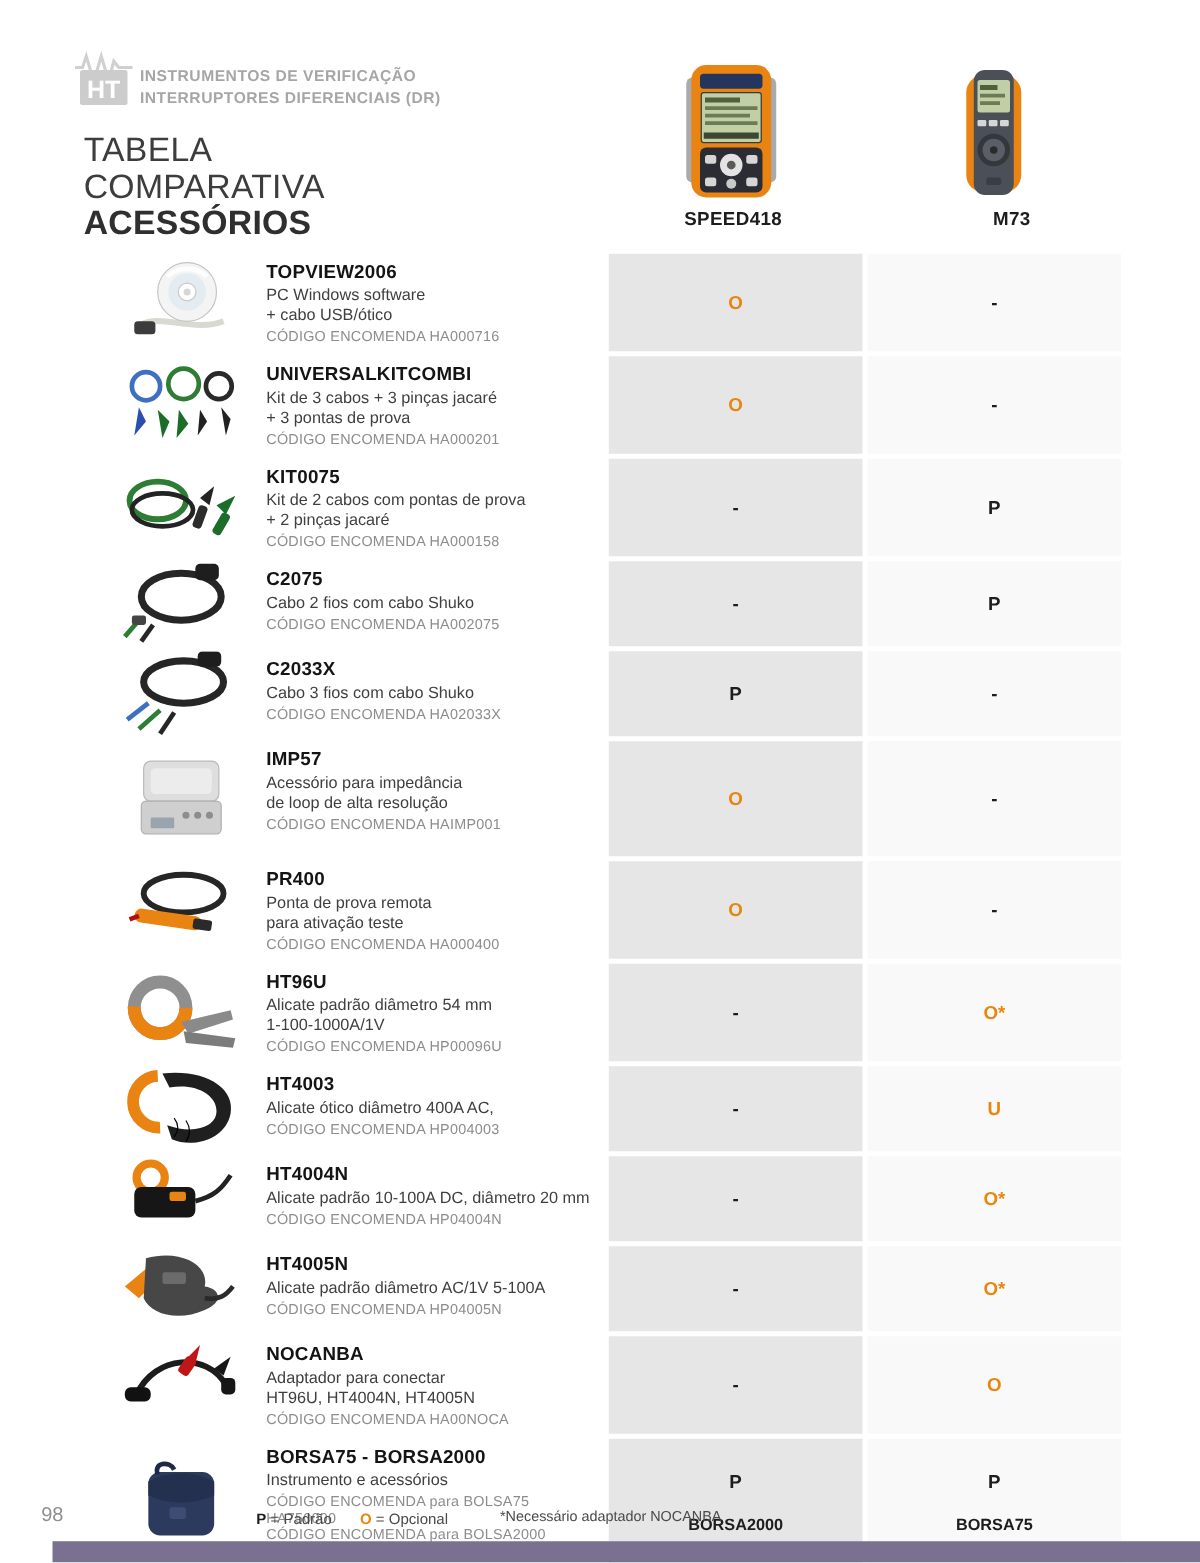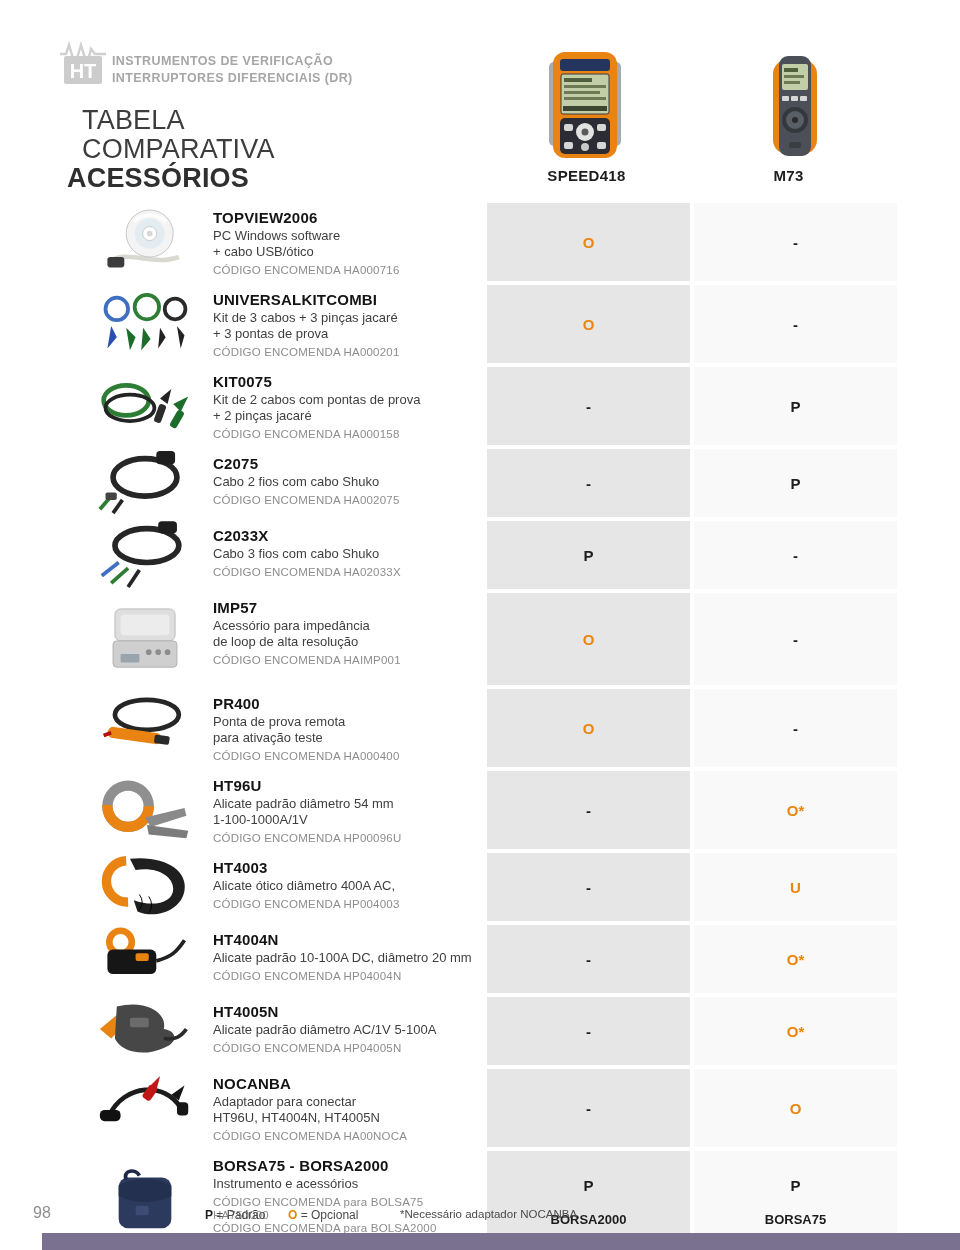--- a/index.html
+++ b/index.html
@@ -10,29 +10,29 @@
     width:960px; height:1250px; position:relative; overflow:hidden;
   }
   .page { position:absolute; inset:0; }
 
   
   .logo { position:absolute; left:56px; top:38px; width:54px; height:50px; }
   .kicker { position:absolute; left:112px; top:53px; font-size:12.5px; font-weight:bold;
             color:#a6a6a6; letter-spacing:.4px; line-height:17px; }
   .title { position:absolute; left:67px; top:106px; font-size:27px; line-height:29px;
            color:#3d3d3d; letter-spacing:.2px; }
-  .title .t-light { font-weight:400; display:block;margin-left:15px; }
+  .title .t-light { font-weight:400; display:block; }
   .title .t-bold  { font-weight:700; color:#2f2f2f; display:block; }
 
   .device-a { position:absolute; left:547px; top:50px; width:76px; height:110px; }
   .device-b { position:absolute; left:771px; top:54px; width:48px; height:106px; }
   .col-label { position:absolute; top:167px; width:207px; text-align:center;
                font-size:15px; font-weight:bold; color:#1d1d1d; letter-spacing:.3px; }
   .col-label.a { left:483px; }
-  .col-label.b { left:685px; }
+  .col-label.b { left:706px; }
 
   
   .table { position:absolute; left:95px; top:203px; width:806px; }
   .row { display:grid; grid-template-columns:100px 284px 203px 203px; column-gap:4px;
          margin-bottom:4px; min-height:60px; }
   .row:nth-child(1){min-height:72px}.row:nth-child(2){min-height:66px}
   .row:nth-child(3){min-height:62px}.row:nth-child(4){min-height:58px}
   .row:nth-child(5){min-height:62px}.row:nth-child(6){min-height:92px}
   .row:nth-child(7){min-height:62px}.row:nth-child(8){min-height:64px}
   .row:nth-child(9){min-height:58px}.row:nth-child(10){min-height:64px}

